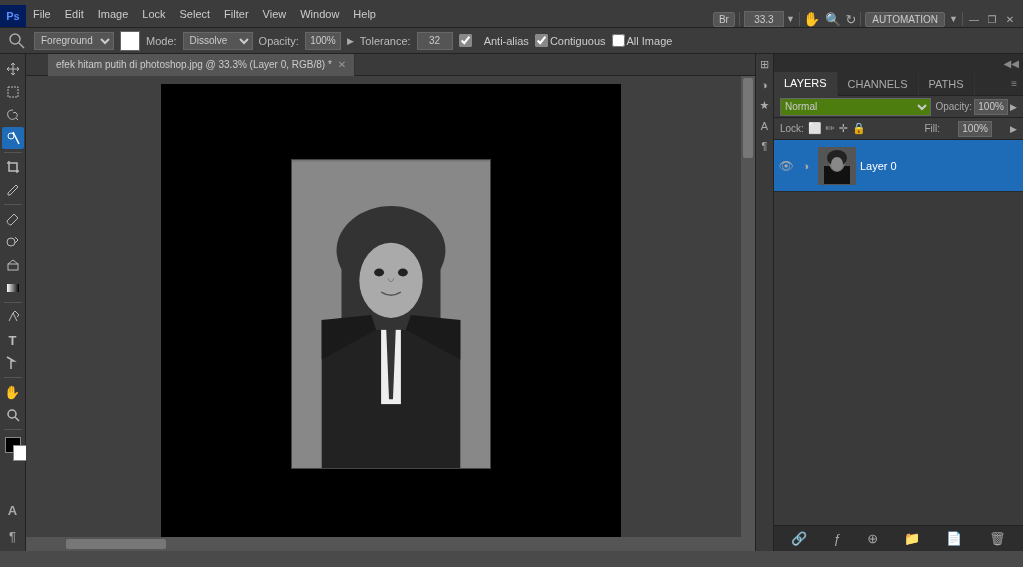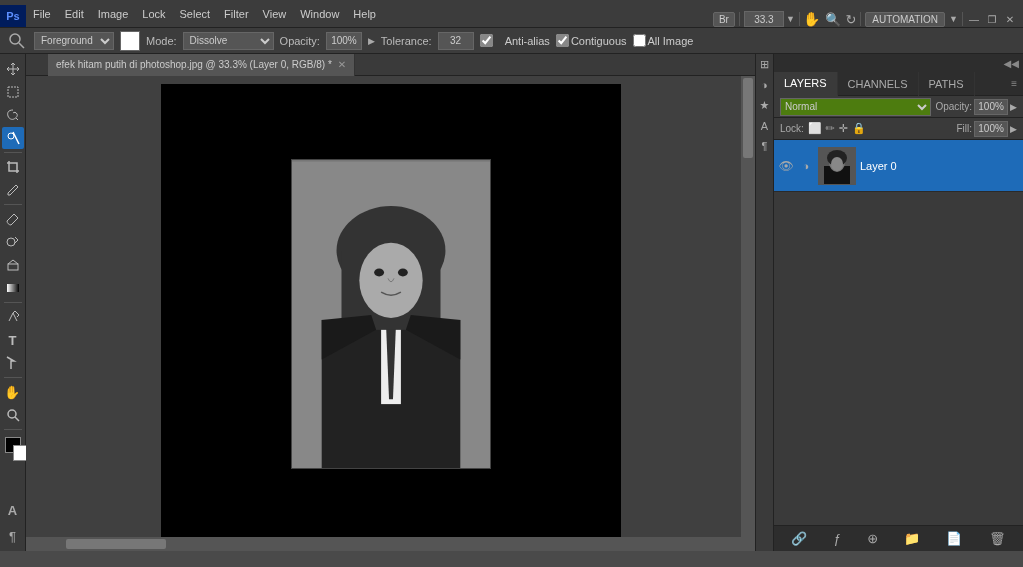--- a/index.html
+++ b/index.html
@@ -111,21 +111,21 @@
       background: #4d7c0f; border: 1px solid #666; color: #ccc; height: 18px; font-size: 10px; flex: 1;
     }
     .opacity-row { display: flex; align-items: center; gap: 2px; font-size: 10px; color: #aaa; }
     .opacity-input { background: #555; border: 1px solid #666; color: #ccc; height: 16px; width: 34px; font-size: 10px; text-align: center; }
 
     #layers-lock {
       height: 22px; background: #3a3a3a; display: flex; align-items: center; gap: 4px; padding: 0 6px; border-bottom: 1px solid #222;
     }
     .lock-label { font-size: 10px; color: #aaa; }
     .lock-icon { color: #aaa; font-size: 11px; cursor: pointer; }
-    .fill-row { margin-left: auto; display: flex; align-items: center; gap: 2px; font-size: 10px; color: #aaa; }
+    .fill-row { margin-left: auto; display: flex; align-items: center; gap: 18px; font-size: 10px; color: #aaa; }
     .fill-input { background: #555; border: 1px solid #666; color: #ccc; height: 16px; width: 34px; font-size: 10px; text-align: center; }
 
     #layers-list { flex: 1; background: #3a3a3a; overflow-y: auto; }
     .layer-row {
       height: 52px; display: flex; align-items: center; gap: 4px; padding: 0 4px; cursor: pointer; border-bottom: 1px solid #2a2a2a;
     }
     .layer-row.selected { background: #1e6bb8; }
     .layer-visibility { width: 16px; height: 16px; display: flex; align-items: center; justify-content: center; color: #aaa; font-size: 12px; cursor: pointer; }
     .layer-effects { width: 16px; height: 16px; display: flex; align-items: center; justify-content: center; color: #aaa; font-size: 10px; cursor: pointer; }
     .layer-thumb {
@@ -187,21 +187,21 @@
     <svg width="16" height="16" viewBox="0 0 16 16">
         <circle cx="6" cy="6" r="5" fill="none" stroke="#aaa" stroke-width="1.5"></circle>
         <line x1="10" y1="10" x2="15" y2="15" stroke="#aaa" stroke-width="1.5"></line>
       </svg>
   </div>
   <select class="opt-select" style="width:80px;">
     <option>Foreground</option>
   </select>
   <div class="color-swatch"></div>
   <span class="opt-label">Mode:</span>
-  <select class="opt-select" style="width:91px;">
+  <select class="opt-select" style="width:70px;">
     <option>Dissolve</option>
   </select>
   <span class="opt-label">Opacity:</span>
   <input class="opt-input" value="100%" style="">
   <span class="arrow-btn">▶</span>
   <span class="opt-label">Tolerance:</span>
   <input class="opt-input" value="32" style="">
   <label style="display:flex;align-items:flex-end;gap:12px;">
     <input type="checkbox" class="opt-checkbox" checked="" style="">
     <span>Anti-alias</span>

